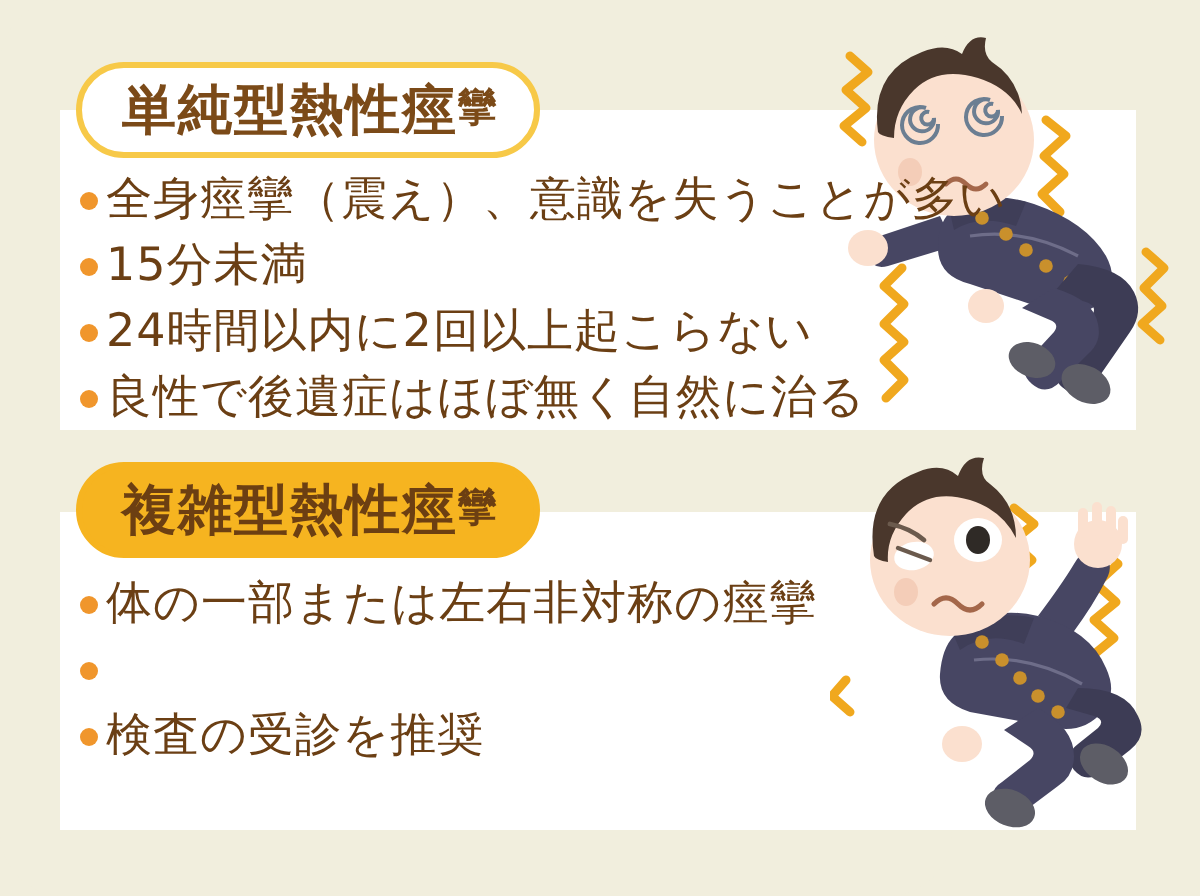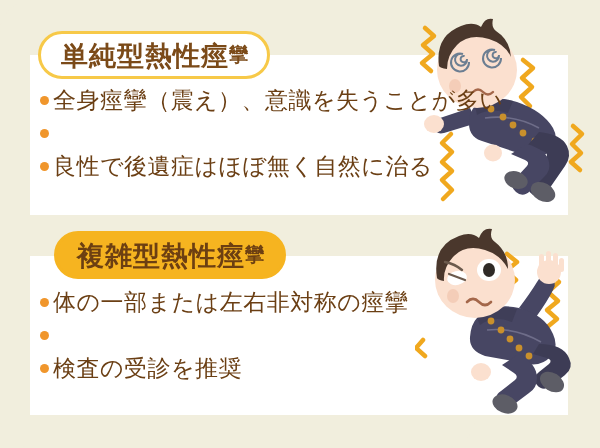--- a/index.html
+++ b/index.html
@@ -42,21 +42,21 @@
     padding: 0 18px 0 20px;
     z-index: 6;
   }
   .pill-outline {
     left: 38px;
     top: 31px;
     background: #ffffff;
     border: 3px solid #f7c948;
   }
   .pill-solid {
-    left: 54px;
+    left: 38px;
     top: 231px;
     background: #f6b420;
     border: 3px solid #f6b420;
   }
   .pill-title {
     font-size: 27px;
     font-weight: bold;
     letter-spacing: 1px;
     color: #7b4a18;
     white-space: nowrap;
@@ -119,20 +119,25 @@
     <span class="pill-title"><span>単純型熱性痙</span><span class="ruby-small">攣</span></span>
   </div>
 
   <ul class="bullets" id="bullets-simple">
     <li>
       <span class="dot"></span>
       <span class="btext">全身痙攣（震え）、意識を失うことが多い</span>
     </li>
     <li>
       <span class="dot"></span>
+      <span class="btext">15分未満</span>
+    </li>
+    <li>
+      <span class="dot"></span>
+      <span class="btext">24時間以内に2回以上起こらない</span>
     </li>
     <li>
       <span class="dot"></span>
       <span class="btext">良性で後遺症はほぼ無く自然に治る</span>
     </li>
   </ul>
 
   <svg class="figure" id="figure-simple" viewBox="0 0 185 205">
 
     <g stroke="#f0a81e" stroke-width="4.5" fill="none" stroke-linecap="round" stroke-linejoin="round">

